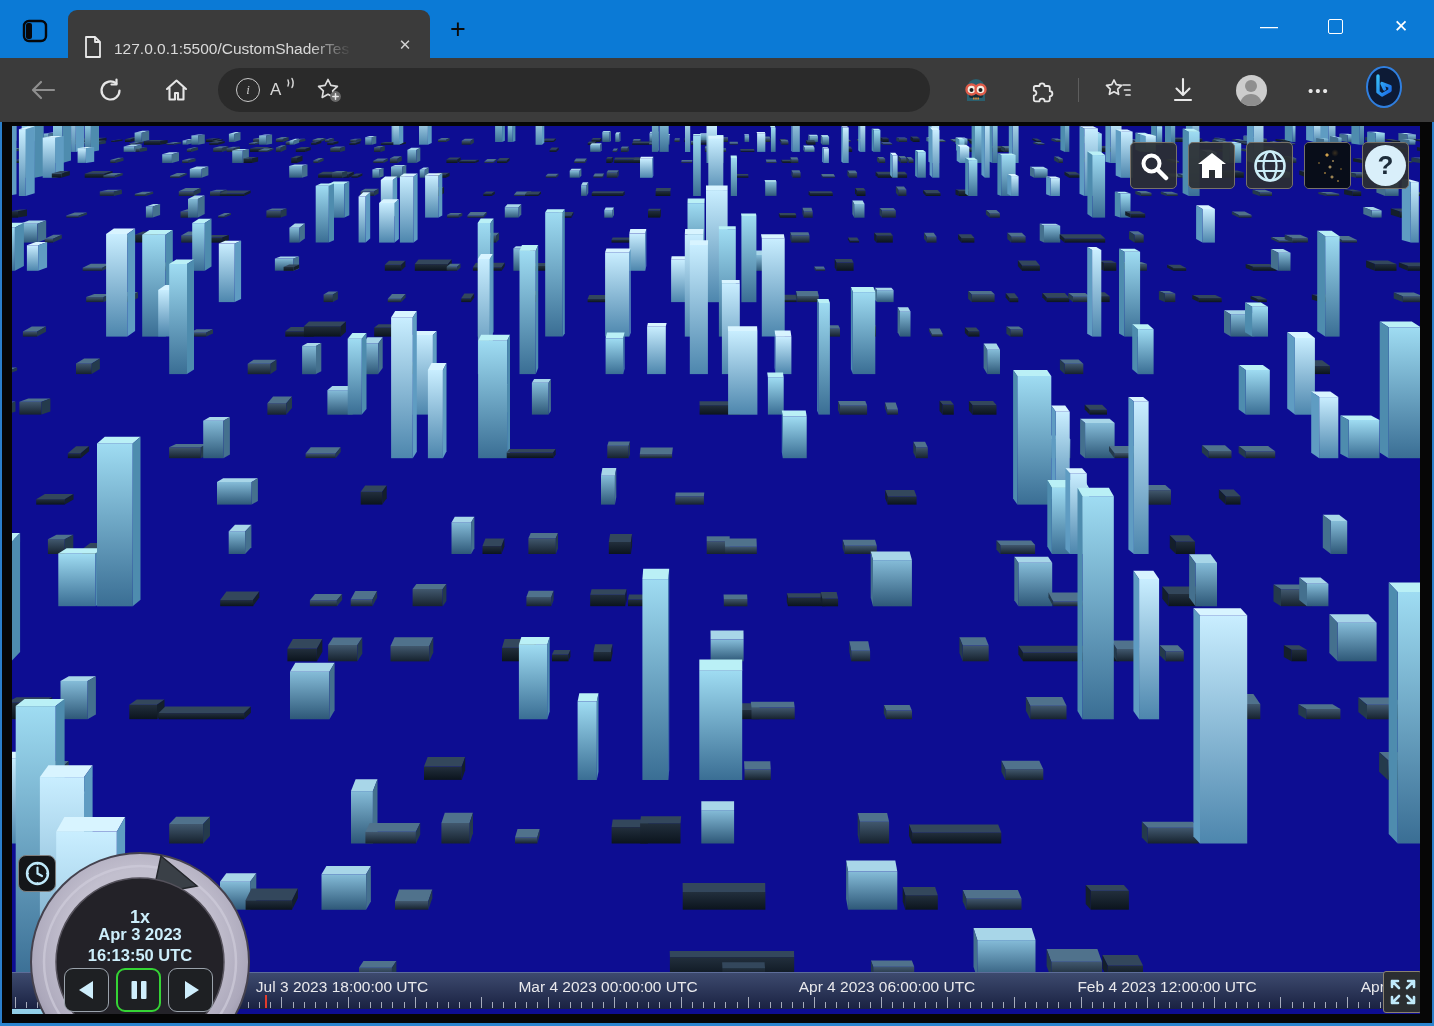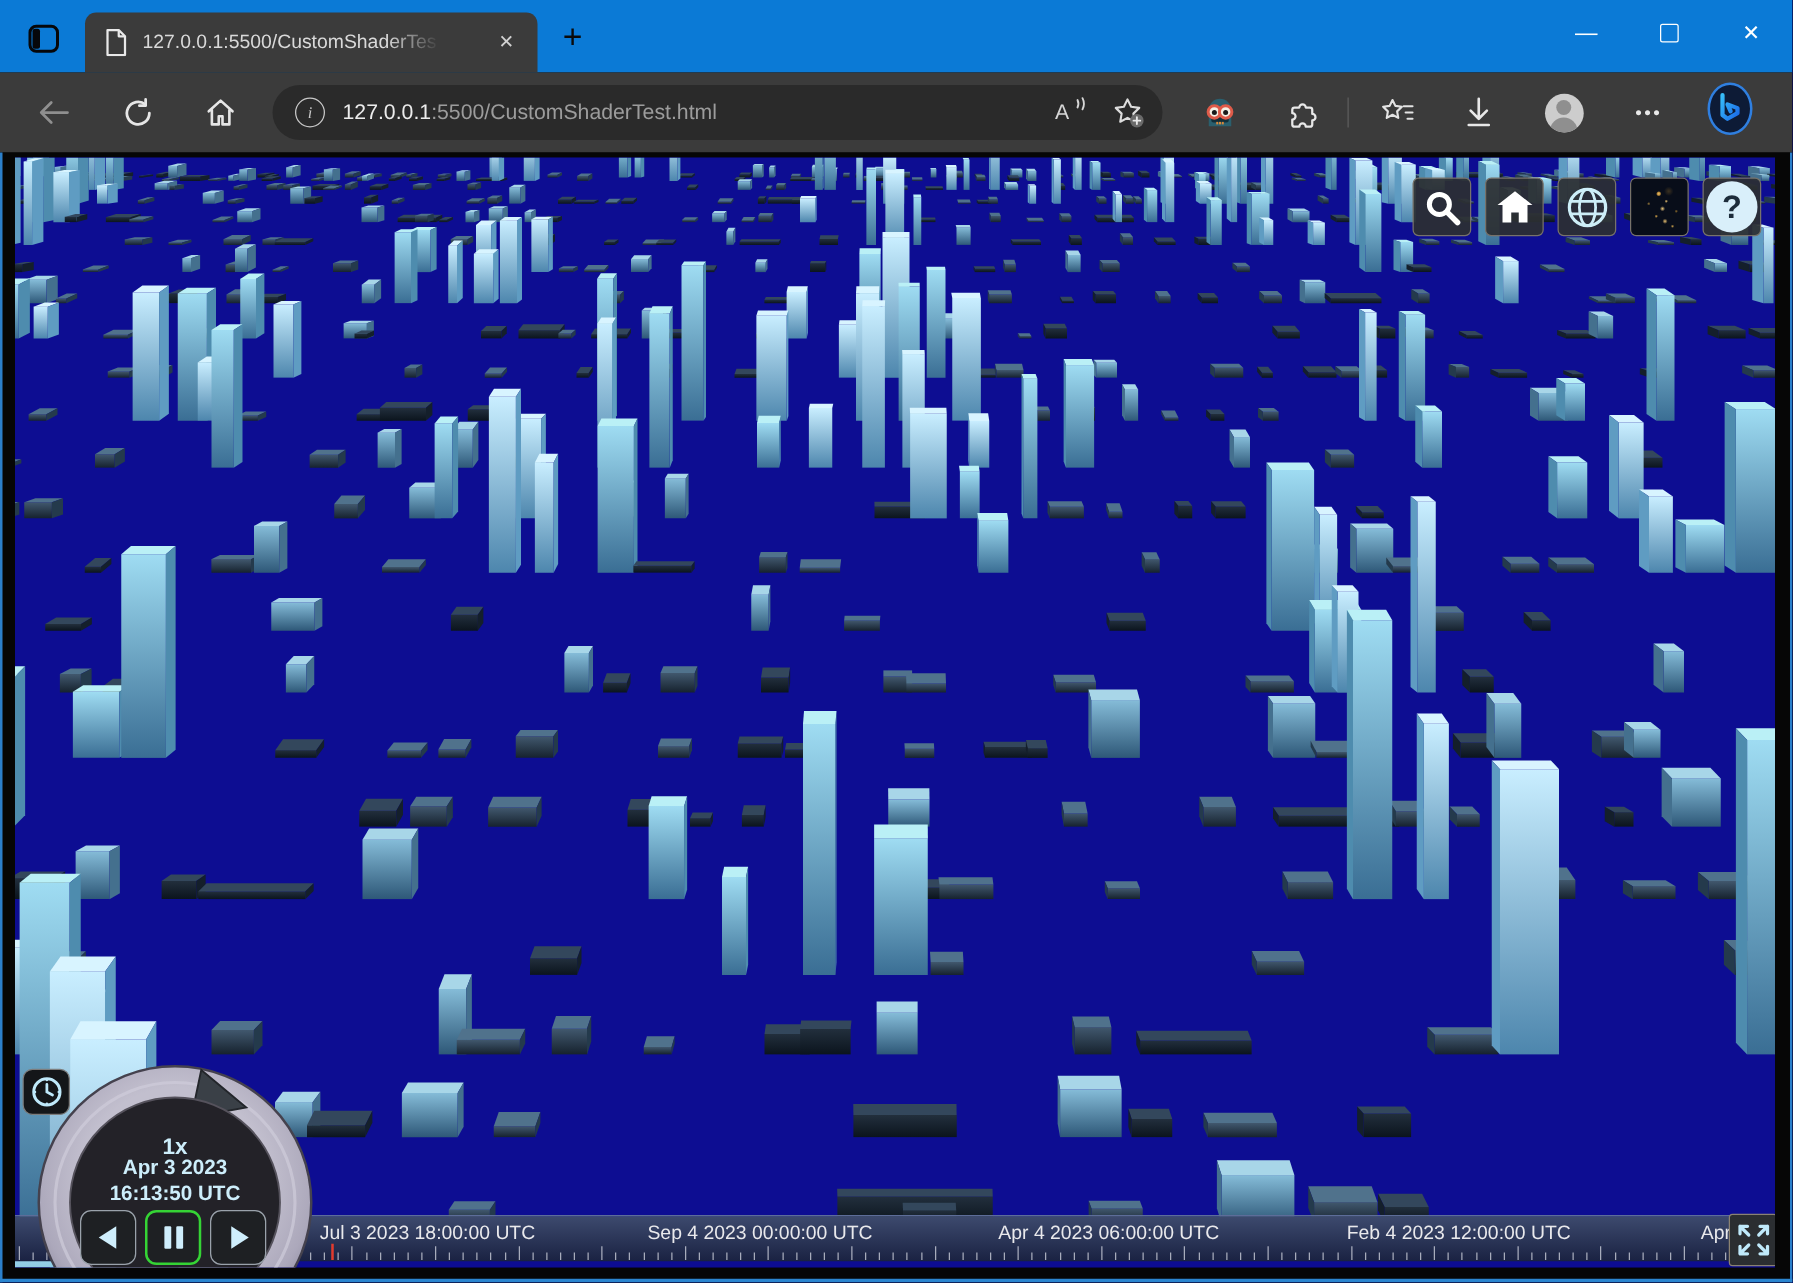--- a/index.html
+++ b/index.html
@@ -3,21 +3,21 @@
 <meta charset="utf-8">
 <style>
   html,body{margin:0;padding:0;}
   body{width:1434px;height:1026px;position:relative;overflow:hidden;background:#000;
        font-family:"Liberation Sans",sans-serif;-webkit-font-smoothing:antialiased;}
   svg{display:block;}
 
   
   .titlebar{position:absolute;top:0;left:0;right:0;height:58px;background:#0b7ad6;}
   .tab-actions{position:absolute;left:20px;top:17px;width:30px;height:27px;display:flex;align-items:center;justify-content:center;border-radius:5px;}
-  .tab{position:absolute;left:68px;top:10px;width:362px;height:48px;background:#3b3b3b;border-radius:9px 9px 0 0;display:flex;align-items:center;padding:0 12px 0 16px;box-sizing:border-box;}
+  .tab{position:absolute;left:68px;top:10px;width:362px;height:48px;background:#3b3b3b;border-radius:9px 9px 0 0;display:flex;align-items:flex-end;padding:0 12px 0 16px;box-sizing:border-box;}
   .tab-title{margin-left:12px;color:#d9d9d9;font-size:15.5px;white-space:nowrap;overflow:hidden;width:238px;
      -webkit-mask-image:linear-gradient(90deg,#000 82%,transparent);mask-image:linear-gradient(90deg,#000 82%,transparent);}
   .tab-close{margin-left:auto;color:#d2d2d2;font-size:15px;width:26px;height:26px;line-height:26px;text-align:center;border-radius:5px;}
   .newtab{position:absolute;left:441px;top:12px;width:34px;height:34px;color:#0b0b0b;font-size:27px;font-weight:300;display:flex;align-items:center;justify-content:center;}
   .win-btns{position:absolute;right:0;top:0;height:52px;display:flex;}
   .win-btn{width:66px;height:52px;display:flex;align-items:center;justify-content:center;color:#fff;}
   .win-min{font-size:18px;}
   .win-max-box{width:13px;height:13px;border:1.6px solid #fff;border-radius:2px;}
   .win-close{font-size:17px;}
 
@@ -132,21 +132,20 @@
       </svg>
   </div>
   <div class="nav-ic" style="left:159px">
     <svg width="25" height="24" viewBox="0 0 25 24">
         <path d="M3 11 L12.5 2.5 L22 11 M5.5 9.5 V21.5 h5.5 v-6.5 h3 v6.5 h5.5 V9.5" fill="none" stroke="#e6e6e6" stroke-width="2.1" stroke-linejoin="round" stroke-linecap="round"></path>
       </svg>
   </div>
 
   <div class="addr">
     <div class="addr-info">i</div>
-    <div class="addr-url"><span class="addr-host">127.0.0.1</span><span class="addr-path">:5500/CustomShaderTest.html</span></div>
     <div class="addr-right">
       <div class="ra-wrap">
         <span>A</span>
         <svg width="12" height="12" viewBox="0 0 12 12">
             <path d="M2 9 a7 7 0 0 0 0 -6 M6 10.5 a10 10 0 0 0 0 -9" fill="none" stroke="#d6d6d6" stroke-width="1.5" stroke-linecap="round"></path>
           </svg>
       </div>
       <div>
         <svg width="26" height="26" viewBox="0 0 26 26">
           <path d="M12 2.5 l2.9 5.9 6.5 .9 -4.7 4.6 1.1 6.5 -5.8 -3.1 -5.8 3.1 1.1 -6.5 -4.7 -4.6 6.5 -.9 z" fill="none" stroke="#dcdcdc" stroke-width="1.7" stroke-linejoin="round"></path>
@@ -2148,21 +2147,21 @@
       </div>
       <div class="cs-btn">
         <div class="cs-help-circle">?</div>
       </div>
     </div>
 
 
     <div class="timeline" id="timeline">
       <div class="tl-now"></div>
     <span class="tl-label" style="left: 330px;">Jul 3 2023 18:00:00 UTC</span>
-        <span class="tl-label" style="left: 596px;">Sep 4 2023 00:00:00 UTC</span>
+        <span class="tl-label" style="left: 596px;">Mar 4 2023 00:00:00 UTC</span>
         <span class="tl-label" style="left: 875px;">Apr 4 2023 06:00:00 UTC</span>
         <span class="tl-label" style="left: 1155px;">Feb 4 2023 12:00:00 UTC</span>
         <span class="tl-label" style="left: 1437px;">Apr 4 2023 18:00:00 UTC</span>
         <div class="tl-tick" style="left: 3px; height: 11px;"></div>
         <div class="tl-tick" style="left: 14.1px; height: 6px;"></div>
         <div class="tl-tick" style="left: 25.2px; height: 6px;"></div>
         <div class="tl-tick" style="left: 36.3px; height: 6px;"></div>
         <div class="tl-tick" style="left: 47.4px; height: 6px;"></div>
         <div class="tl-tick" style="left: 58.5px; height: 6px;"></div>
         <div class="tl-tick" style="left: 69.6px; height: 11px;"></div>

